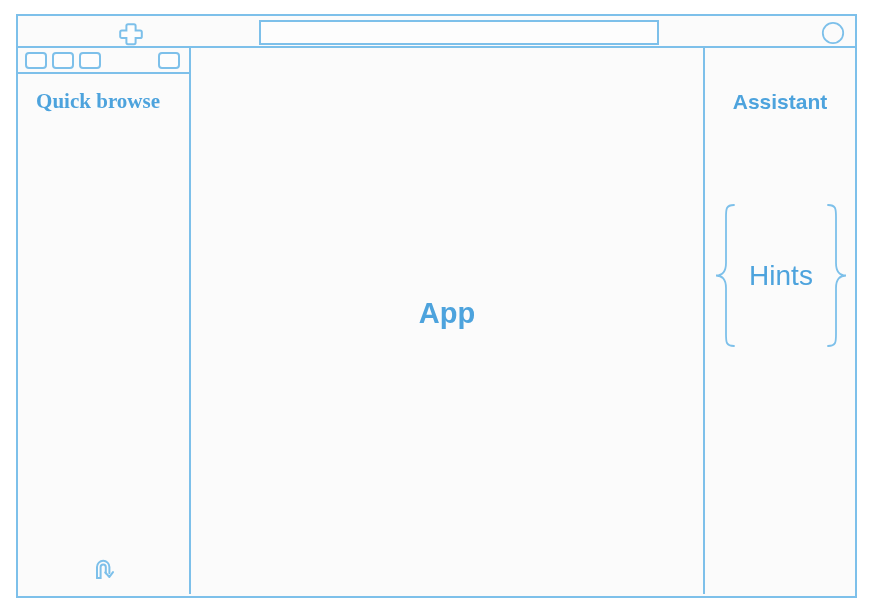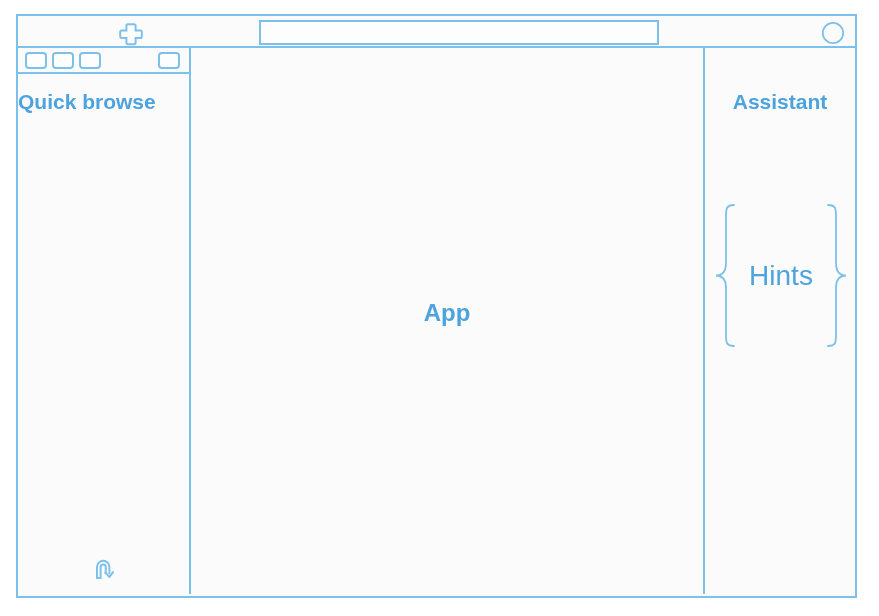--- a/index.html
+++ b/index.html
@@ -117,25 +117,26 @@
   .tool-btn.b1 { left: 7px; }
   .tool-btn.b2 { left: 34px; }
   .tool-btn.b3 { left: 61px; }
   .tool-btn.b4 { left: 140px; }
 
   .sidebar-title {
     position: absolute;
     left: 0;
     top: 40px;
     width: 142px;
-    text-align: left;
+    text-align: right;
     font-size: 21px;
     font-weight: bold;
     color: #4da3dd;
     line-height: 27px;
+    font-family: Liberation Serif, serif;
   }
   .sidebar-footer {
     position: absolute;
     left: 0;
     bottom: 4px;
     width: 171px;
     height: 40px;
   }
   .sidebar-footer-icon {
     position: absolute;
@@ -152,21 +153,21 @@
     top: 0;
     width: 514px;   
     height: 546px;
     box-sizing: border-box;
     border-right: 2px solid #7dc0ea;
     display: flex;
     align-items: center;
     justify-content: center;
   }
   .main-label {
-    font-size: 24px;
+    font-size: 29px;
     font-weight: bold;
     color: #4da3dd;
     position: relative;
     top: -8px;
   }
 
   
   .assistant {
     position: absolute;
     left: 687px;

